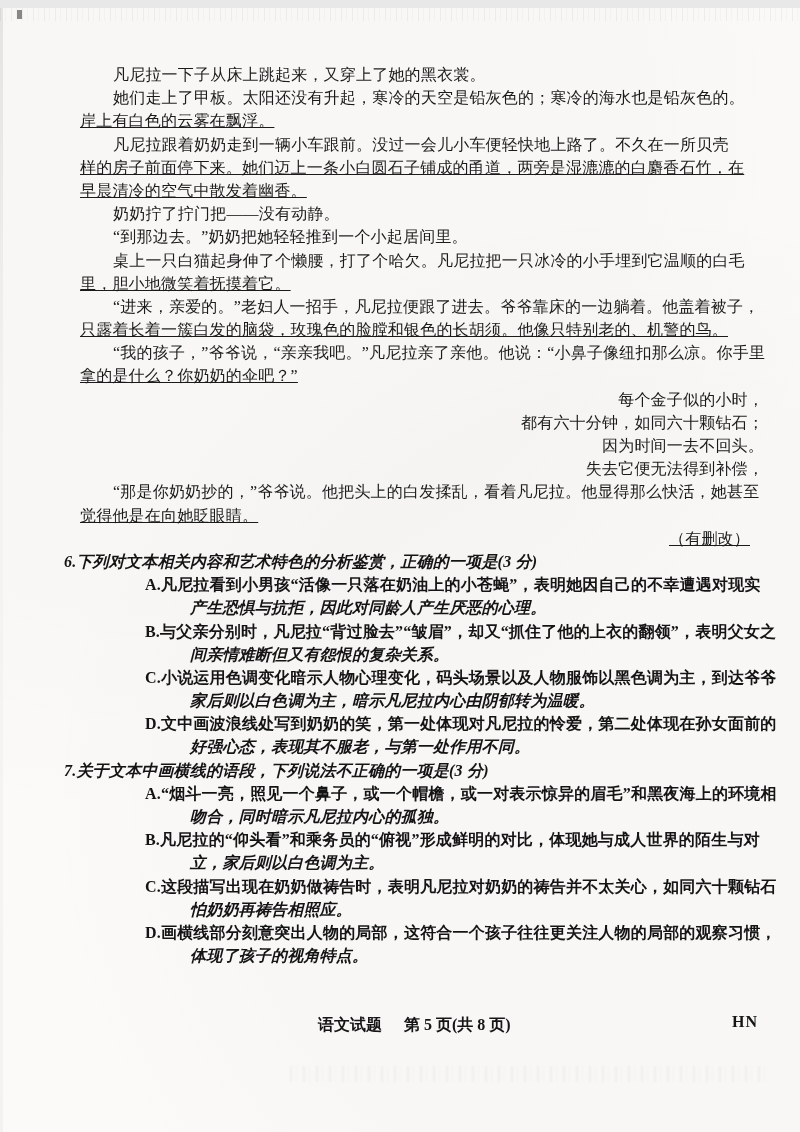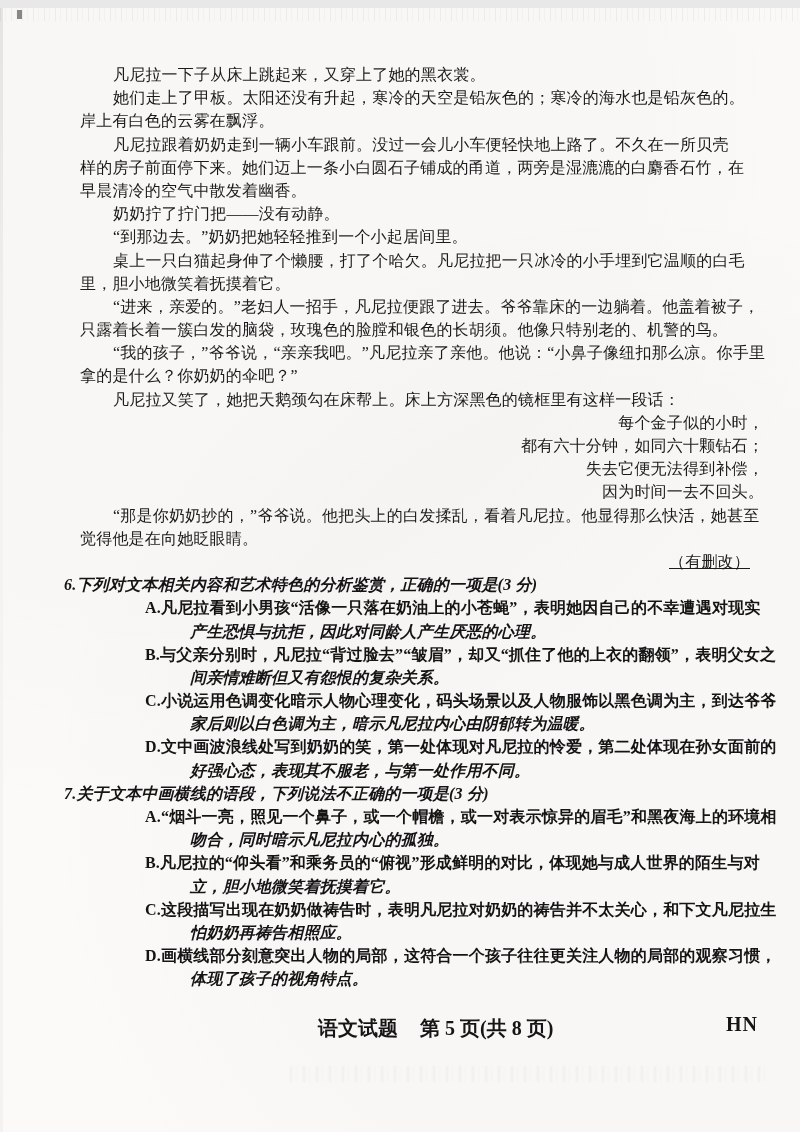--- a/index.html
+++ b/index.html
@@ -30,29 +30,29 @@
     background:repeating-linear-gradient(90deg, rgba(60,60,60,0.10) 0 2px, transparent 2px 6px,
       rgba(60,60,60,0.06) 6px 7px, transparent 7px 13px);
     filter:blur(0.8px); opacity:0.5;
   }
   
   .content {
     position:absolute; top:55px; left:64px; right:36px;
     font-size:16px;
   }
   .ln { white-space:nowrap; height:23.2px; line-height:23.2px; letter-spacing:0.2px; }
-  .ln.flush    { padding-left:16px; }
+  .ln.flush    { padding-left:16px;text-decoration:underline; }
   .ln.indent   { padding-left:49px; }
   .ln.poem     { padding-left:49px;text-align:right; }
   .ln.note     { text-align:right; padding-right:14px;text-decoration:underline; }
   .ln.question { padding-left:0;  font-weight:bold; color:#141414;font-style:italic; }
   .ln.opt-first{ padding-left:81px; font-weight:bold; color:#141414; }
   .ln.opt-cont { padding-left:126px; font-weight:bold; color:#141414;font-style:italic; }
   
-  .footer { position:absolute; top:1007px; left:0; right:0; height:24px; font-size:20px; font-weight:bold; color:#151515; }
+  .footer { position:absolute; top:1007px; left:0; right:0; height:24px; font-size:16px; font-weight:bold; color:#151515; }
   .footer-center { position:absolute; left:318px; top:0; white-space:nowrap; }
   .footer-title { margin-right:22px; }
   .footer-code { position:absolute; right:42px; top:-2px; letter-spacing:1px; font-family:"Liberation Serif","DejaVu Serif",serif; }
 </style>
 </head>
 <body>
 
 <div class="sheet">
   <div class="noise-top"></div>
   <div class="corner-mark"></div>
@@ -67,43 +67,42 @@
       <div class="ln flush">样的房子前面停下来。她们迈上一条小白圆石子铺成的甬道，两旁是湿漉漉的白麝香石竹，在</div>
       <div class="ln flush">早晨清冷的空气中散发着幽香。</div>
       <div class="ln indent">奶奶拧了拧门把——没有动静。</div>
       <div class="ln indent">“到那边去。”奶奶把她轻轻推到一个小起居间里。</div>
       <div class="ln indent">桌上一只白猫起身伸了个懒腰，打了个哈欠。凡尼拉把一只冰冷的小手埋到它温顺的白毛</div>
       <div class="ln flush">里，胆小地微笑着抚摸着它。</div>
       <div class="ln indent">“进来，亲爱的。”老妇人一招手，凡尼拉便跟了进去。爷爷靠床的一边躺着。他盖着被子，</div>
       <div class="ln flush">只露着长着一簇白发的脑袋，玫瑰色的脸膛和银色的长胡须。他像只特别老的、机警的鸟。</div>
       <div class="ln indent">“我的孩子，”爷爷说，“亲亲我吧。”凡尼拉亲了亲他。他说：“小鼻子像纽扣那么凉。你手里</div>
       <div class="ln flush">拿的是什么？你奶奶的伞吧？”</div>
-      <div class="ln indent">凡尼拉又笑了，她把天鹅颈勾在床帮上。床上方深黑色的镜框里有这样一段话：</div>
       <div class="ln poem">每个金子似的小时，</div>
       <div class="ln poem">都有六十分钟，如同六十颗钻石；</div>
+      <div class="ln poem">因为时间一去不回头。</div>
       <div class="ln poem">失去它便无法得到补偿，</div>
-      <div class="ln poem">因为时间一去不回头。</div>
       <div class="ln indent">“那是你奶奶抄的，”爷爷说。他把头上的白发揉乱，看着凡尼拉。他显得那么快活，她甚至</div>
       <div class="ln flush">觉得他是在向她眨眼睛。</div>
       <div class="ln note">（有删改）</div>
       <div class="ln question">6.下列对文本相关内容和艺术特色的分析鉴赏，正确的一项是(3 分)</div>
       <div class="ln opt-first">A.凡尼拉看到小男孩“活像一只落在奶油上的小苍蝇”，表明她因自己的不幸遭遇对现实</div>
       <div class="ln opt-cont">产生恐惧与抗拒，因此对同龄人产生厌恶的心理。</div>
       <div class="ln opt-first">B.与父亲分别时，凡尼拉“背过脸去”“皱眉”，却又“抓住了他的上衣的翻领”，表明父女之</div>
       <div class="ln opt-cont">间亲情难断但又有怨恨的复杂关系。</div>
       <div class="ln opt-first">C.小说运用色调变化暗示人物心理变化，码头场景以及人物服饰以黑色调为主，到达爷爷</div>
       <div class="ln opt-cont">家后则以白色调为主，暗示凡尼拉内心由阴郁转为温暖。</div>
       <div class="ln opt-first">D.文中画波浪线处写到奶奶的笑，第一处体现对凡尼拉的怜爱，第二处体现在孙女面前的</div>
       <div class="ln opt-cont">好强心态，表现其不服老，与第一处作用不同。</div>
       <div class="ln question">7.关于文本中画横线的语段，下列说法不正确的一项是(3 分)</div>
       <div class="ln opt-first">A.“烟斗一亮，照见一个鼻子，或一个帽檐，或一对表示惊异的眉毛”和黑夜海上的环境相</div>
       <div class="ln opt-cont">吻合，同时暗示凡尼拉内心的孤独。</div>
       <div class="ln opt-first">B.凡尼拉的“仰头看”和乘务员的“俯视”形成鲜明的对比，体现她与成人世界的陌生与对</div>
-      <div class="ln opt-cont">立，胆小地微笑着抚摸着它。</div>
-      <div class="ln opt-first">C.这段描写出现在奶奶做祷告时，表明凡尼拉对奶奶的祷告并不太关心，和下文凡尼拉生</div>
+      <div class="ln opt-cont">立，家后则以白色调为主。</div>
+      <div class="ln opt-first">C.这段描写出现在奶奶做祷告时，表明凡尼拉对奶奶的祷告并不太关心，如同六十颗钻石</div>
       <div class="ln opt-cont">怕奶奶再祷告相照应。</div>
       <div class="ln opt-first">D.画横线部分刻意突出人物的局部，这符合一个孩子往往更关注人物的局部的观察习惯，</div>
       <div class="ln opt-cont">体现了孩子的视角特点。</div>
     </div>
 
   <div class="footer">
     <div class="footer-center">
       <span class="footer-title">语文试题</span><span>第 5 页(共 8 页)</span>
     </div>
     <div class="footer-code">HN</div>

